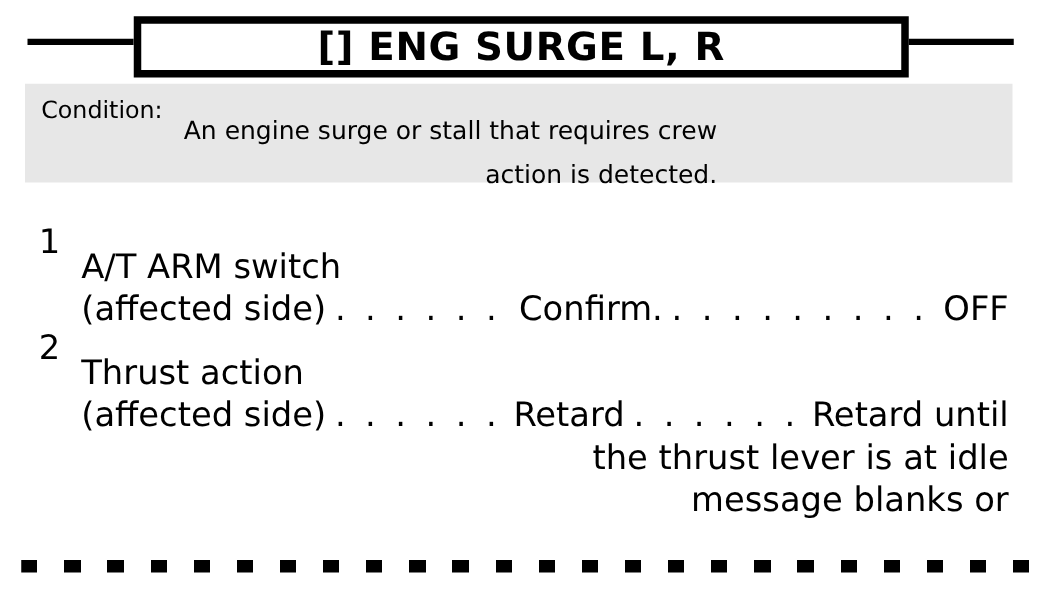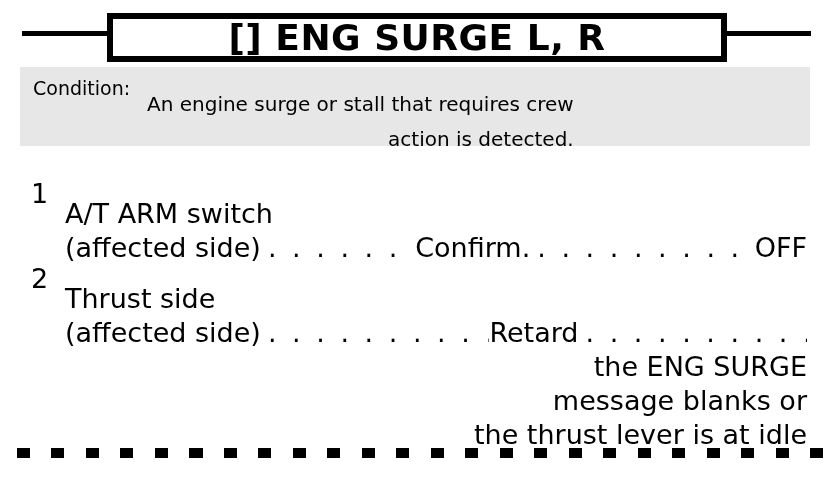--- a/index.html
+++ b/index.html
@@ -29,21 +29,21 @@
     position: absolute;
     left: 107px; top: 13px;
     width: 620px; height: 49px;
     border: 6px solid #000000;
     background: #ffffff;
     display: flex;
     align-items: center;
     justify-content: center;
   }
   .title-text {
-    font-size: 36px;
+    font-size: 31px;
     font-weight: bold;
     letter-spacing: 0.5px;
     white-space: nowrap;
     text-align: center;
   }
 
   
   .condition-box {
     position: absolute;
     left: 20px; top: 67px;
@@ -139,28 +139,28 @@
         <span>Confirm.</span>
         <span class="leader leader-b1">. . . . . . . . . . . . . . . . . . . . . . . . . . . . . . . . . . . .</span>
         <span>OFF</span>
       </div>
     </div>
   </div>
 
   <div class="item item-2">
     <div class="item-num">2</div>
     <div class="item-body">
-      <div>Thrust side</div>
+      <div>Thrust action</div>
       <div class="leader-row">
         <span>(affected side)</span>
         <span class="leader leader-a2">. . . . . . . . . . . . . . . . . . . . . . . . . . . . . . . . . . . .</span>
         <span>Retard</span>
         <span class="leader leader-b2">. . . . . . . . . . . . . . . . . . . . . . . . . . . . . . . . . . . .</span>
+        <span>Retard until</span>
       </div>
-      <div class="cont-line">the ENG SURGE</div>
+      <div class="cont-line">the thrust lever is at idle</div>
       <div class="cont-line">message blanks or</div>
-      <div class="cont-line">the thrust lever is at idle</div>
     </div>
   </div>
 
   <div class="dashed-rule"></div>
 
 </div>
 
 </body></html>

